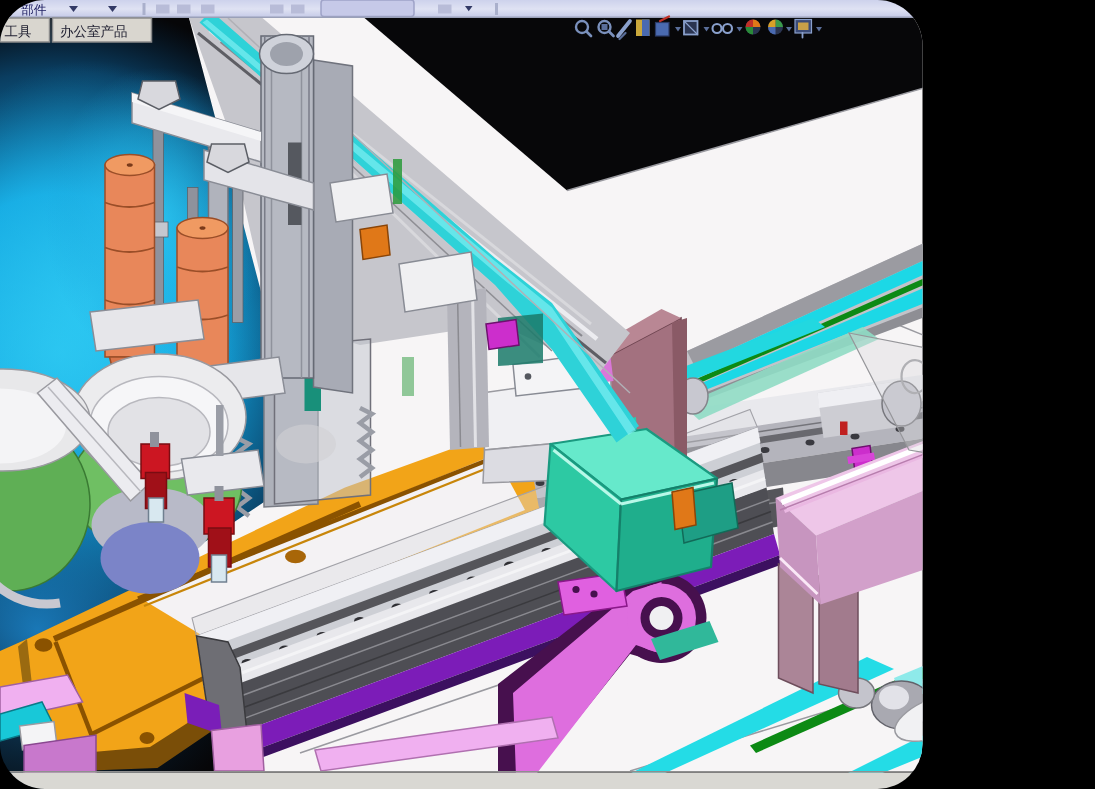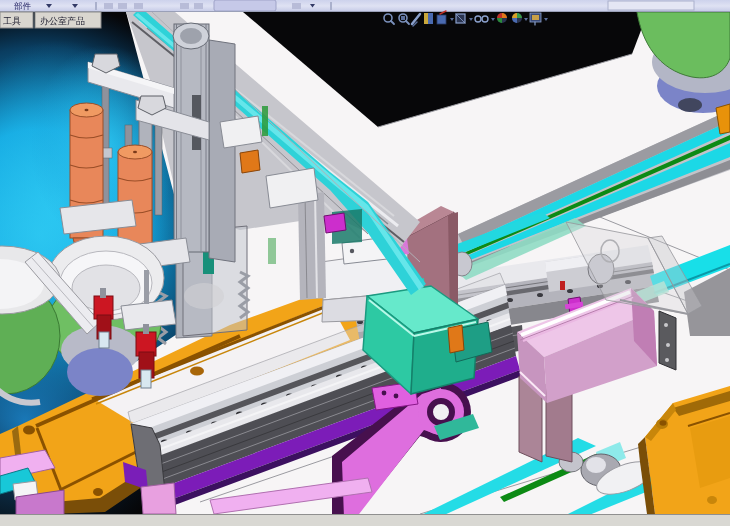--- a/index.html
+++ b/index.html
@@ -1,16 +1,16 @@
 <!DOCTYPE html>
 <html><head>
 <meta charset="utf-8">
 <style>
 html,body{margin:0;padding:0;background:#000;}
-#app{position:relative;width:730px;height:526px;overflow:hidden;font-family:"Liberation Sans",sans-serif;}
+#app{position:relative;width:615px;height:526px;overflow:hidden;font-family:"Liberation Sans",sans-serif;border-radius:30px;}
 </style>
 </head>
 <body>
 <div id="app">
 <svg width="730" height="526" viewBox="0 0 730 526" xmlns="http://www.w3.org/2000/svg">
 <defs>
 <radialGradient id="glow1" cx="0.5" cy="0.5" r="0.5">
   <stop offset="0" stop-color="#2fd0f6"></stop>
   <stop offset="0.45" stop-color="#13abe4" stop-opacity="1"></stop>
   <stop offset="0.8" stop-color="#0d6aa8" stop-opacity="0.55"></stop>

